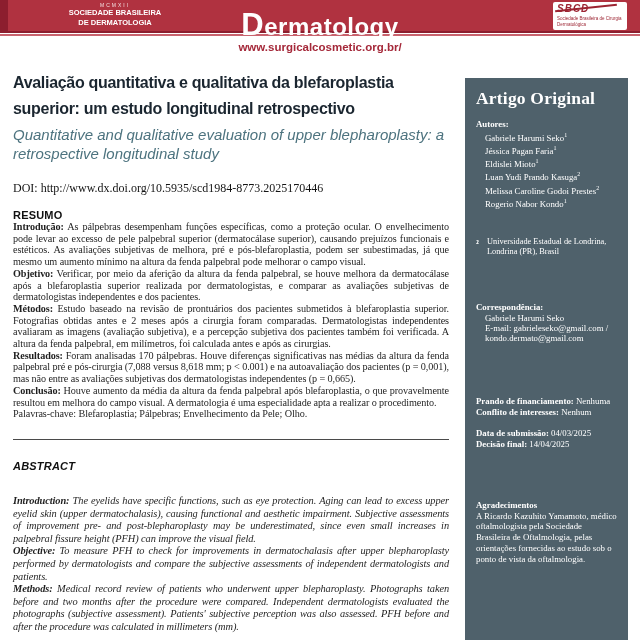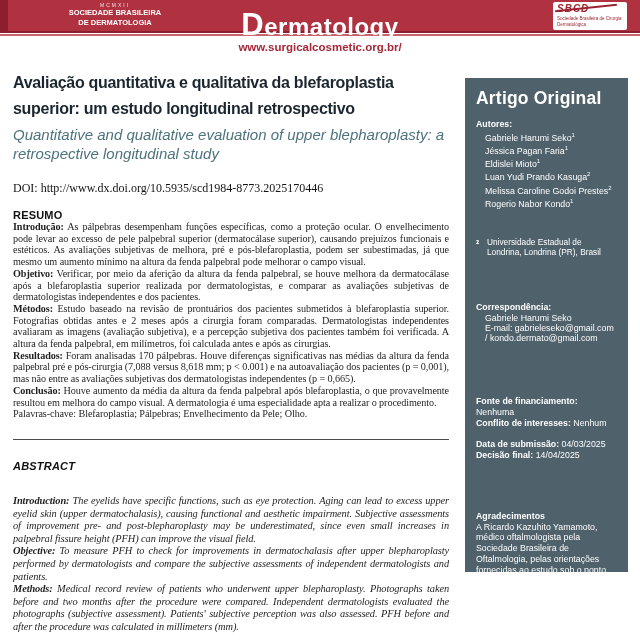--- a/index.html
+++ b/index.html
@@ -61,23 +61,23 @@
     font-size:10.2px;line-height:11.7px;letter-spacing:-0.1px;
     text-align:justify;color:var(--body-ink);
   }
   .resumo .lbl{font-weight:bold;}
   .divider{border:none;border-top:1px solid #4a4a4a;margin:19px 0 20px;}
   .abstract .sec-heading{font-style:italic;margin-top:0;margin-bottom:23px;}
   .abstract p{font-style:italic;font-size:10.4px;line-height:12.6px;}
   .abstract .lbl{font-weight:bold;}
   
   .sidebar{
-    position:absolute;left:465px;top:78px;width:163px;height:494px;
+    position:absolute;left:465px;top:78px;width:163px;height:562px;
     background:var(--sidebar-slate);color:#fff;overflow:hidden;
-    font-family:Liberation Sans, sans-serif;padding:10px 10px 0 11px;
+    font-family:Liberation Serif, serif;padding:10px 10px 0 11px;
   }
   .sidebar .category{font-size:17.5px;font-weight:bold;letter-spacing:.2px;margin-bottom:10px;}
   .sidebar .s-label{font-size:8.8px;font-weight:bold;line-height:11px;}
   .sidebar .s-text{font-size:8.8px;line-height:10.3px;}
   .author-list{list-style:none;padding-left:9px;}
   .author-list li{font-size:8.8px;line-height:10.2px;}
   .author-list sup{font-size:6px;}
   .affil-list{margin-top:28px;}
   .affil-item{position:relative;padding-left:11px;font-size:8.3px;line-height:10.5px;margin-bottom:1px;}
   .affil-item .affil-sup{position:absolute;left:0;top:0;font-size:6px;}
@@ -156,21 +156,21 @@
     <div class="affil-item"><span class="affil-sup">2</span><span>Universidade Estadual de Londrina, Londrina (PR), Brasil</span></div>
   </div>
 
   <div class="corresp">
     <div class="s-label">Correspondência:</div>
     <div class="s-text indent">Gabriele Harumi Seko</div>
     <div class="s-text indent">E-mail: gabrieleseko@gmail.com / kondo.dermato@gmail.com</div>
   </div>
 
   <div class="meta-block">
-    <div class="meta-line"><span class="s-label">Fonte de financiamento:</span> <span class="s-value">Nenhuma</span></div>
+    <div class="meta-line"><span class="s-label">Prando de financiamento:</span> <span class="s-value">Nenhuma</span></div>
     <div class="meta-line"><span class="s-label">Conflito de interesses:</span> <span class="s-value">Nenhum</span></div>
   </div>
 
   <div class="meta-block dates-block">
     <div class="meta-line"><span class="s-label">Data de submissão:</span> <span class="s-value">04/03/2025</span></div>
     <div class="meta-line"><span class="s-label">Decisão final:</span> <span class="s-value">14/04/2025</span></div>
   </div>
 
   <div class="ack-block">
     <div class="s-label">Agradecimentos</div>

